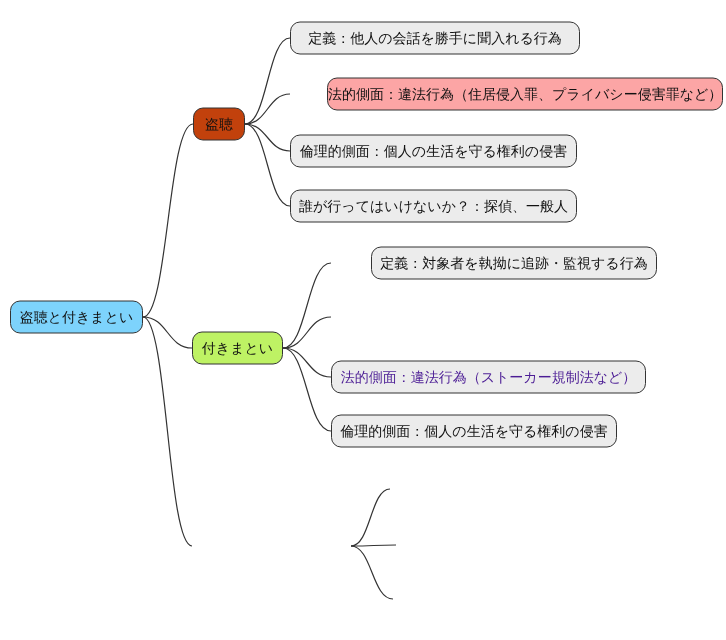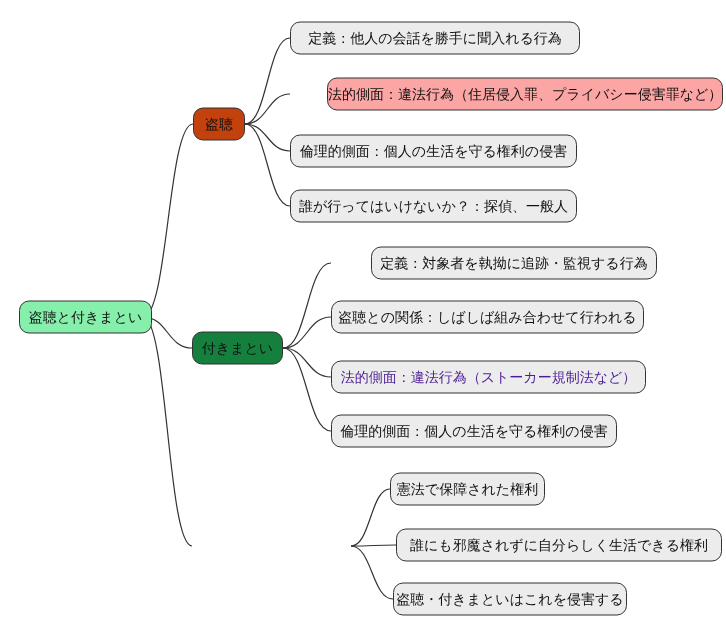--- a/index.html
+++ b/index.html
@@ -63,28 +63,24 @@
       <path d="M283,348 C307,348 307,263 331,263" stroke="#333333"></path>
       <path d="M283,348 C307,348 307,317 331,317" stroke="#333333"></path>
       <path d="M283,348 C307,348 307,377 331,377" stroke="#333333"></path>
       <path d="M283,348 C307,348 307,431 331,431" stroke="#333333"></path>
       <path d="M143,317 C167.5,317 167.5,546 192,546" stroke="#333333"></path>
       <path d="M350.984375,546 C370.4921875,546 370.4921875,489 390,489" stroke="#333333"></path>
       <path d="M350.984375,546 C373.4921875,546 373.4921875,545 396,545" stroke="#333333"></path>
       <path d="M350.984375,546 C371.9921875,546 371.9921875,599 393,599" stroke="#333333"></path>
     </svg>
   <div class="node-layer">
-      <div class="mm-node" style="left: 19px; top: 317px; min-width: 133px; background: #86efac; border-color: rgb(51, 51, 51); color: rgb(17, 17, 17);">盗聴と付きまとい</div>
+      <div class="mm-node" style="left: 10px; top: 317px; min-width: 133px; background: #7dd3fc; border-color: rgb(51, 51, 51); color: rgb(17, 17, 17);">盗聴と付きまとい</div>
       <div class="mm-node" style="left: 193px; top: 124px; min-width: 52px; background: #c2410c; border-color: rgb(51, 51, 51); color: rgb(17, 17, 17);">盗聴</div>
       <div class="mm-node" style="left: 290px; top: 38px; min-width: 290px; background: rgb(236, 236, 236); border-color: rgb(51, 51, 51); color: rgb(17, 17, 17);">定義：他人の会話を勝手に聞入れる行為</div>
       <div class="mm-node" style="left: 290px; top: 94px; min-width: 388px; background: #fca5a5; border-color: rgb(51, 51, 51); color: rgb(17, 17, 17); margin-left: 37px;">法的側面：違法行為（住居侵入罪、プライバシー侵害罪など）</div>
       <div class="mm-node" style="left: 290px; top: 151px; min-width: 287px; background: rgb(236, 236, 236); border-color: rgb(51, 51, 51); color: rgb(17, 17, 17);">倫理的側面：個人の生活を守る権利の侵害</div>
       <div class="mm-node" style="left: 290px; top: 206px; min-width: 287px; background: rgb(236, 236, 236); border-color: rgb(51, 51, 51); color: rgb(17, 17, 17);">誰が行ってはいけないか？：探偵、一般人</div>
-      <div class="mm-node" style="left: 192px; top: 348px; min-width: 91px; background: #15803d; border-color: rgb(51, 51, 51); color: rgb(17, 17, 17);">付きまとい</div>
+      <div class="mm-node" style="left: 192px; top: 348px; min-width: 91px; background: #bef264; border-color: rgb(51, 51, 51); color: rgb(17, 17, 17);">付きまとい</div>
       <div class="mm-node" style="left: 331px; top: 263px; min-width: 286px; background: rgb(236, 236, 236); border-color: rgb(51, 51, 51); color: rgb(17, 17, 17); margin-left: 40px;">定義：対象者を執拗に追跡・監視する行為</div>
-      <div class="mm-node" style="left: 331px; top: 317px; min-width: 313px; background: rgb(236, 236, 236); border-color: rgb(51, 51, 51); color: rgb(17, 17, 17);">盗聴との関係：しばしば組み合わせて行われる</div>
       <div class="mm-node" style="left: 331px; top: 377px; min-width: 315px; background: rgb(236, 236, 236); border-color: rgb(51, 51, 51); color: #4c1d95;">法的側面：違法行為（ストーカー規制法など）</div>
       <div class="mm-node" style="left: 331px; top: 431px; min-width: 286px; background: rgb(236, 236, 236); border-color: rgb(51, 51, 51); color: rgb(17, 17, 17);">倫理的側面：個人の生活を守る権利の侵害</div>
-      <div class="mm-node" style="left: 390px; top: 489px; min-width: 155px; background: rgb(236, 236, 236); border-color: rgb(51, 51, 51); color: rgb(17, 17, 17);">憲法で保障された権利</div>
-      <div class="mm-node" style="left: 396px; top: 545px; min-width: 326px; background: rgb(236, 236, 236); border-color: rgb(51, 51, 51); color: rgb(17, 17, 17);">誰にも邪魔されずに自分らしく生活できる権利</div>
-      <div class="mm-node" style="left: 393px; top: 599px; min-width: 234px; background: rgb(236, 236, 236); border-color: rgb(51, 51, 51); color: rgb(17, 17, 17);">盗聴・付きまといはこれを侵害する</div>
     </div>
 </div>
 
 </body></html>

